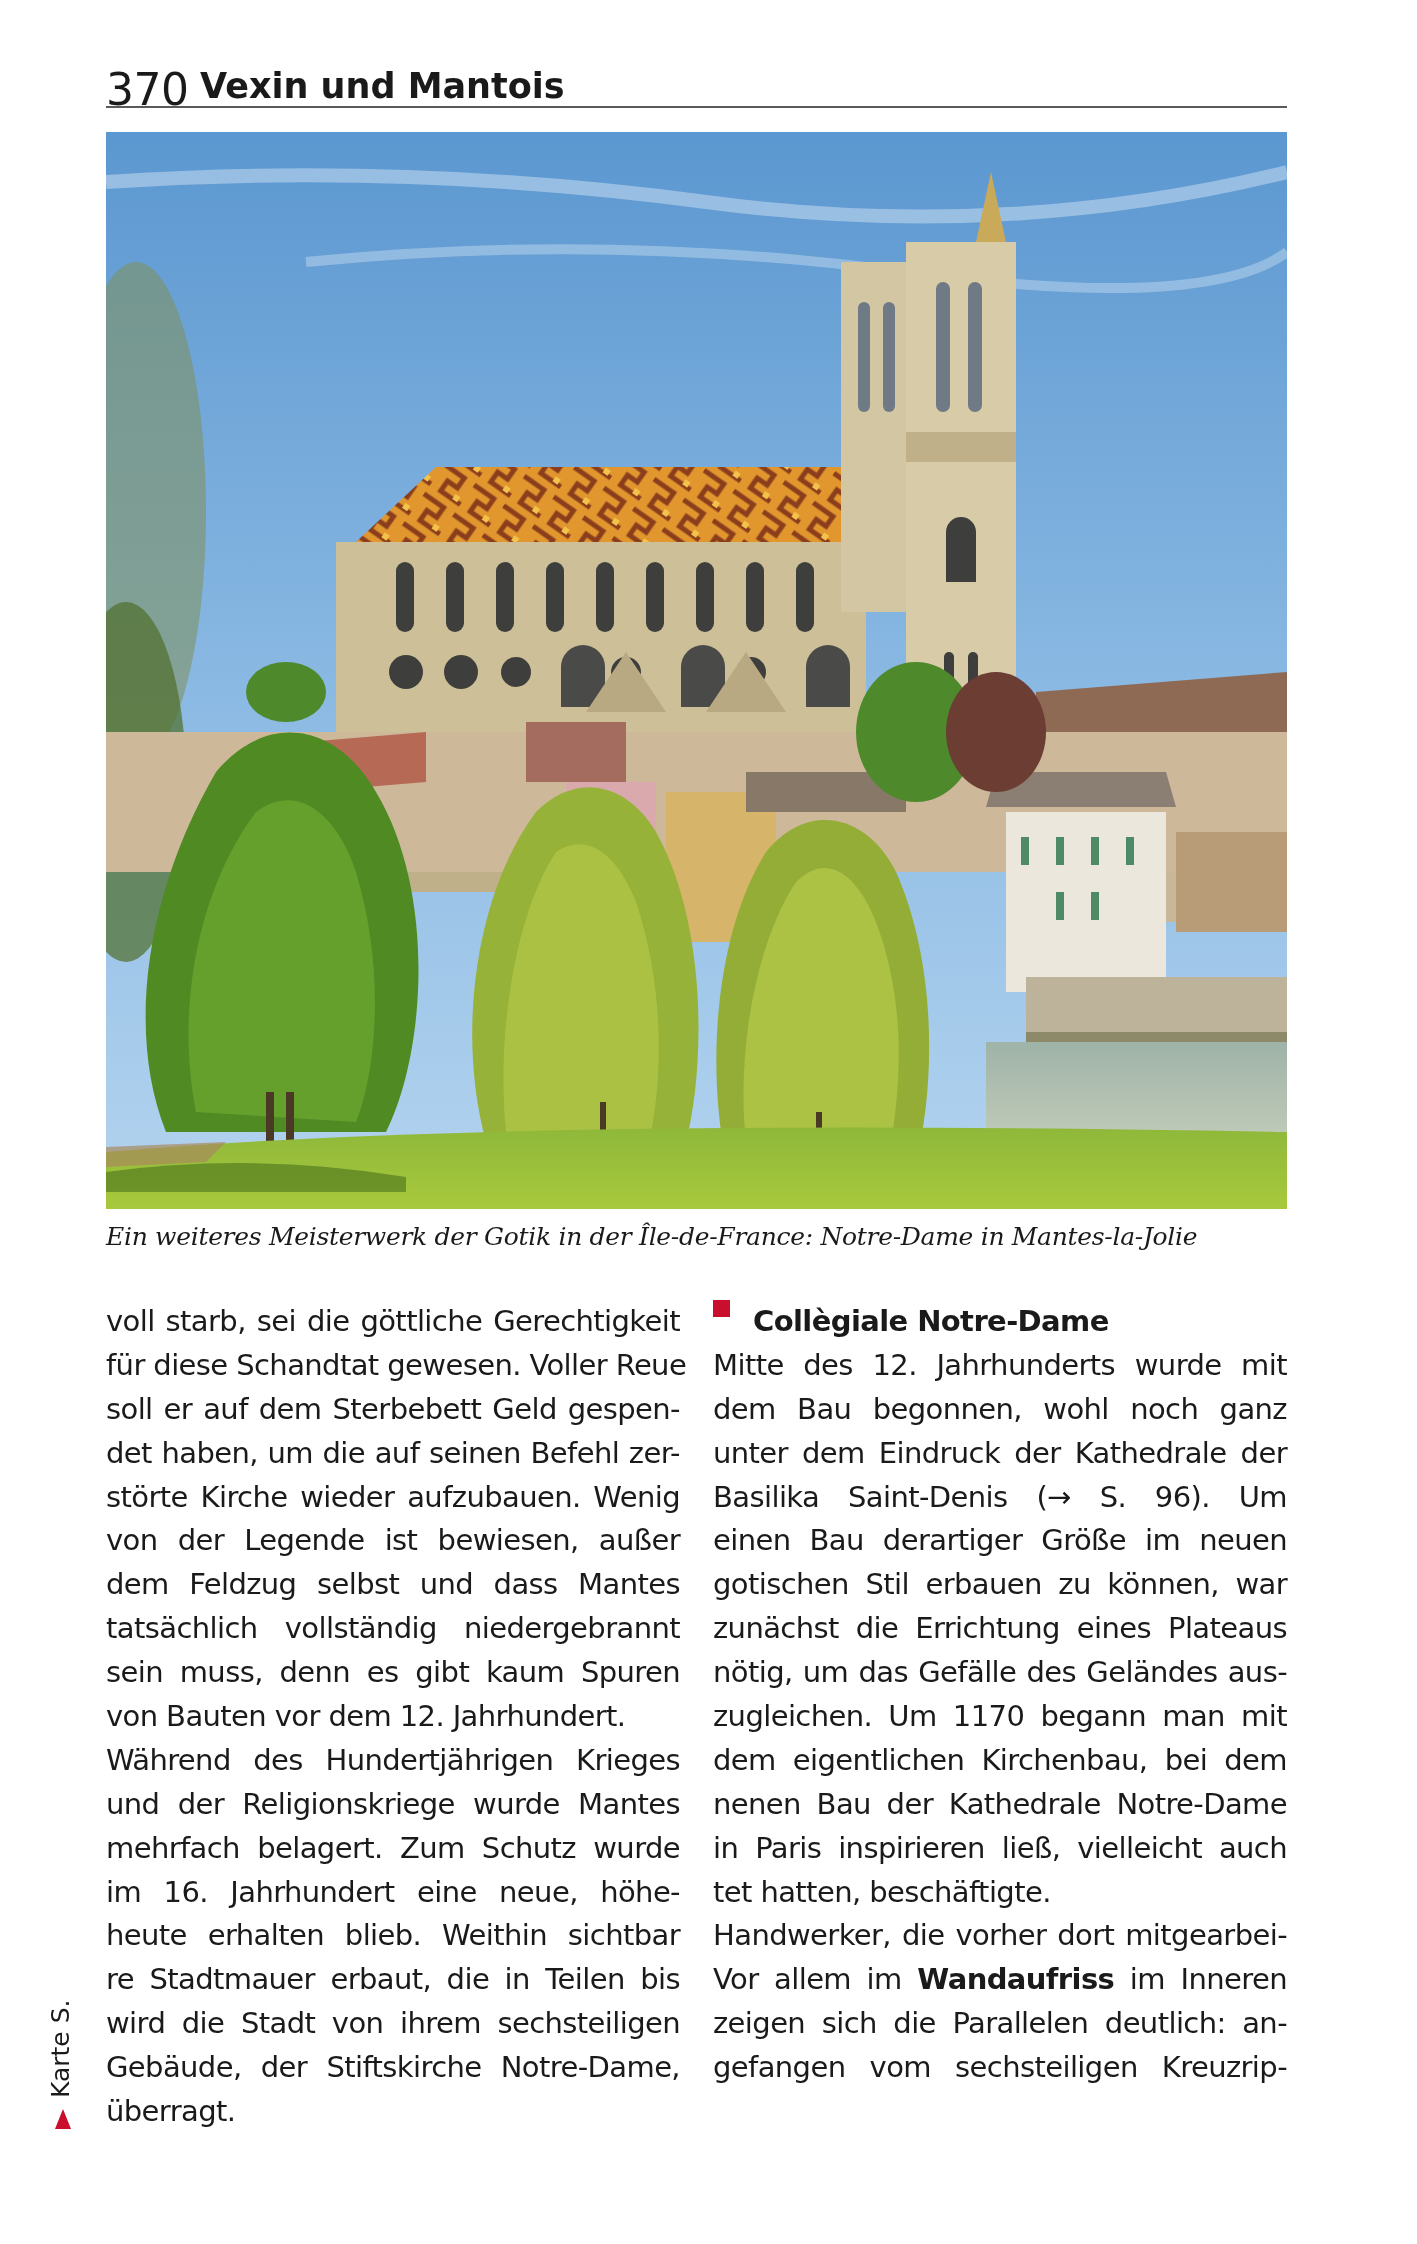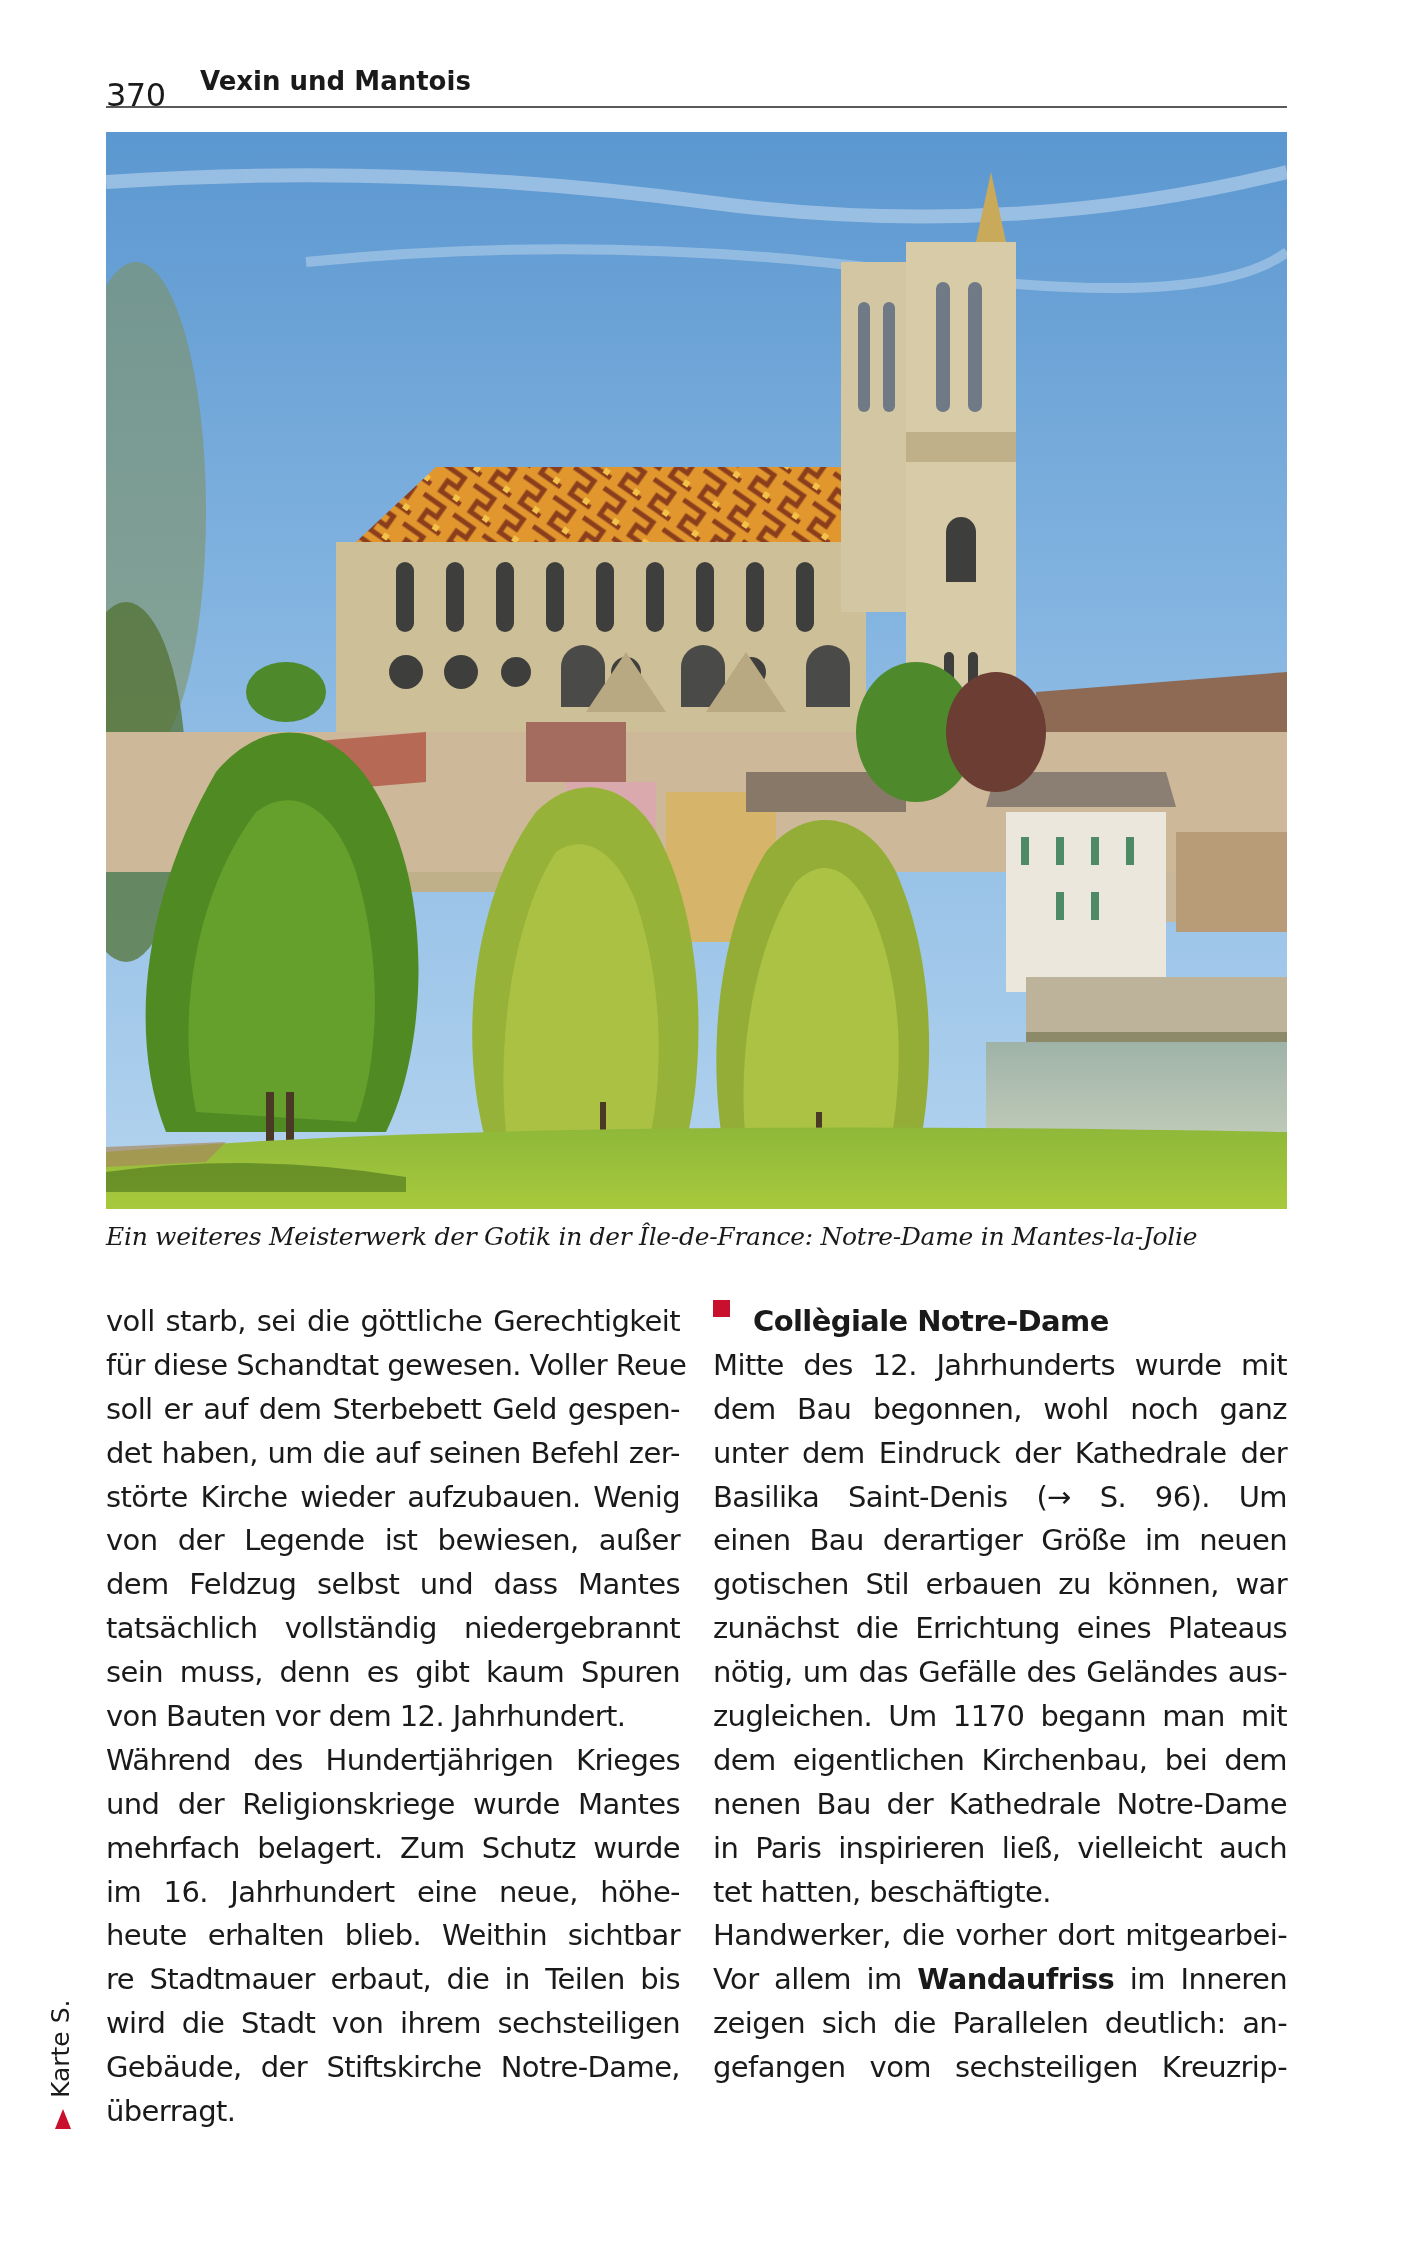--- a/index.html
+++ b/index.html
@@ -1,23 +1,23 @@
 <!DOCTYPE html>
 <html><head>
   <meta charset="utf-8">
   <style>
     html, body { margin: 0; padding: 0; background: #ffffff; }
     body { width: 1417px; height: 2244px; position: relative; overflow: hidden;
            font-family: "DejaVu Sans", "Liberation Sans", sans-serif; color: #1a1a1a; }
 
     .page-header { position: absolute; left: 106px; top: 62px; width: 1181px; height: 44px;
                    border-bottom: 2px solid #5a5a5a; }
-    .page-number { position: absolute; left: 0; top: 2px; font-size: 32px; font-weight: 400;
-                   font-family: "DejaVu Sans", sans-serif; letter-spacing: -0.5px; color: #1a1a1a; margin-top: 12px; }
-    .chapter-title { position: absolute; left: 94px; top: 4px; font-size: 26px; font-weight: 700;
+    .page-number { position: absolute; left: 0; top: 2px; font-size: 44px; font-weight: 400;
+                   font-family: "DejaVu Sans", sans-serif; letter-spacing: -0.5px; color: #1a1a1a; }
+    .chapter-title { position: absolute; left: 94px; top: 4px; font-size: 35px; font-weight: 700;
                      font-family: "DejaVu Sans", sans-serif; color: #1a1a1a; }
 
     .photo { position: absolute; left: 106px; top: 132px; width: 1181px; height: 1077px; overflow: hidden; }
     .photo svg { display: block; width: 100%; height: 100%; }
 
     .caption { position: absolute; left: 106px; top: 1222px; width: 1181px;
                font-family: "DejaVu Serif", "Liberation Serif", serif; font-style: italic;
                font-size: 25px; color: #1a1a1a; white-space: nowrap; letter-spacing: -0.3px; }
 
     .col { position: absolute; top: 1300px; width: 574px; font-size: 29px; line-height: 43.9px;

